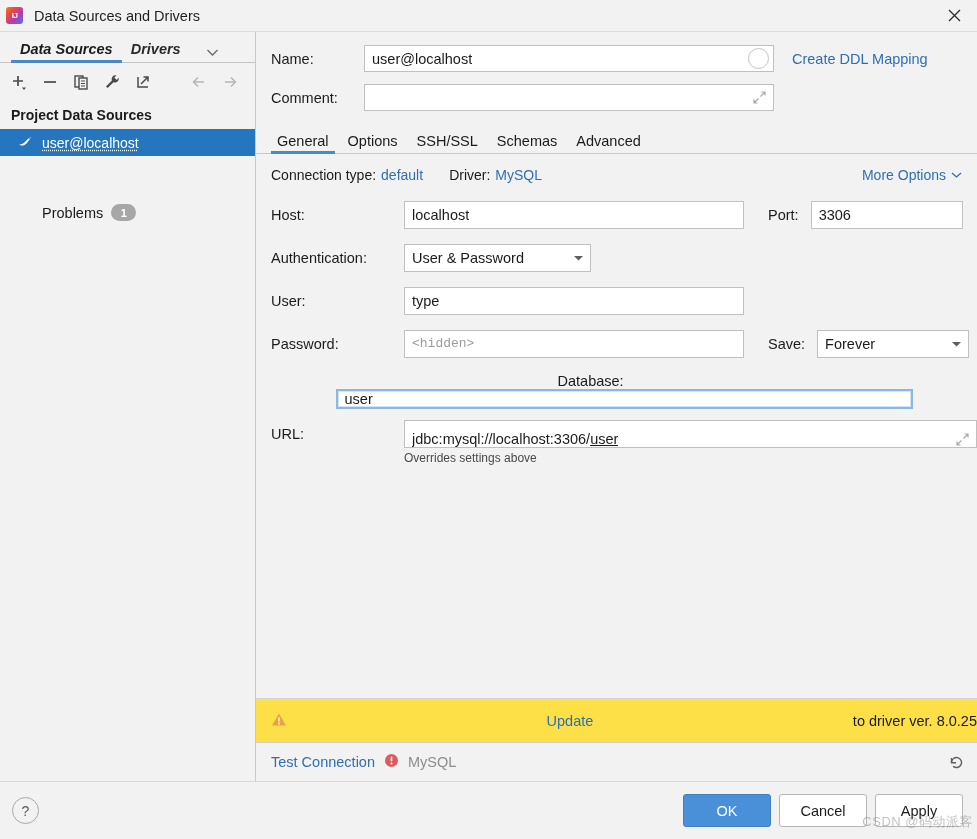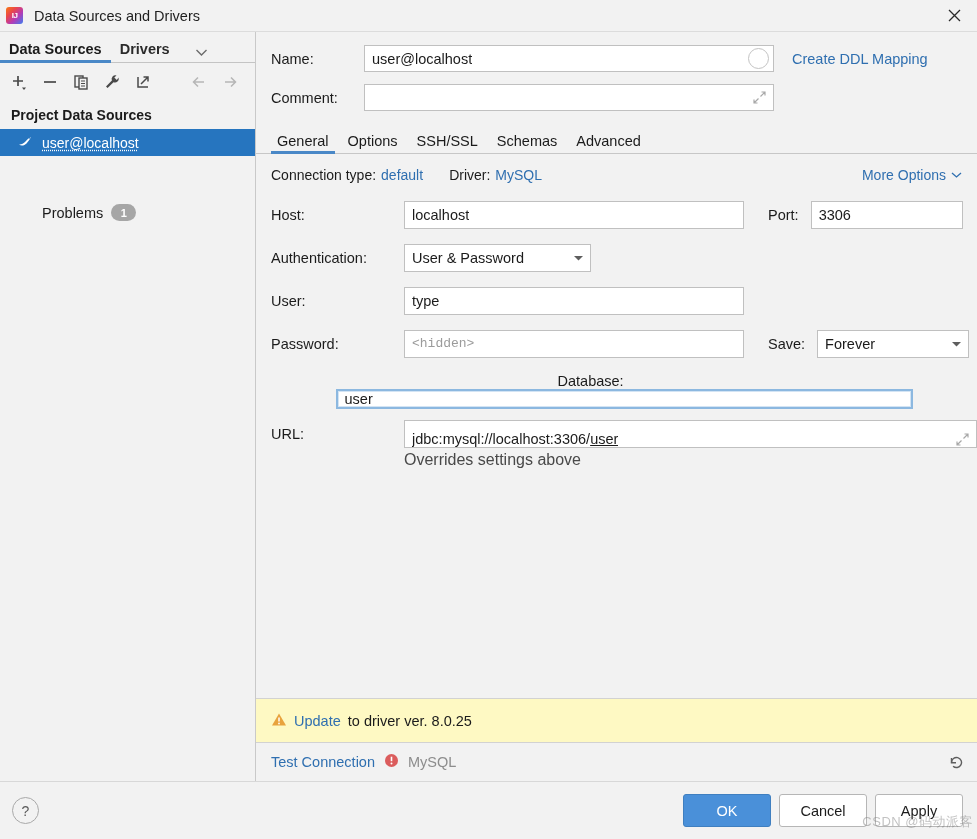--- a/index.html
+++ b/index.html
@@ -92,21 +92,22 @@
     display: flex;
     flex-direction: column;
     position: relative;
   }
   .lp-tabs {
     height: 30px;
     display: flex;
     align-items: flex-end;
     position: relative;
     border-bottom: 1px solid #c4c4c4;
-    padding-left: 0;
+    padding-left: 11px;
+    font-style: italic;
   }
   .lp-tab {
     font-size: 14.5px;
     font-weight: bold;
     color: #1b1b1b;
     padding: 0 9px 5px 9px;
     position: relative;
     white-space: nowrap;
   }
   .lp-tab.inactive { color: #2b2b2b; }
@@ -353,34 +354,35 @@
   }
   .db-field {
     width: 577px;
     height: 29px;
     border: 2px solid #8cb8e0;
     box-shadow: 0 0 0 1px #d3e4f4 inset;
   }
   .url-field { width: 577px; height: 28px; align-items: flex-end; }
   .url-val .u { text-decoration: underline; }
   .overrides {
-    font-size: 16px;
+    font-size: 12px;
     color: #494949;
     margin: 2px 0 0 133px;
   }
 
   
   .notice-row {
     height: 43px;
     display: flex;
     align-items: center;
     padding-left: 15px;
     border-top: 1px solid #d2d2d2;
     gap: 7px;
-    background: #fef9c3;
+    background: #fde047;
+    justify-content: space-between;
   }
   .notice-text { font-size: 14.5px; color: #1b1b1b; white-space: nowrap; }
   .test-row {
     height: 38px;
     display: flex;
     align-items: center;
     padding: 0 12px 0 15px;
     border-top: 1px solid #d2d2d2;
     gap: 9px;
     background: #f2f2f2;

